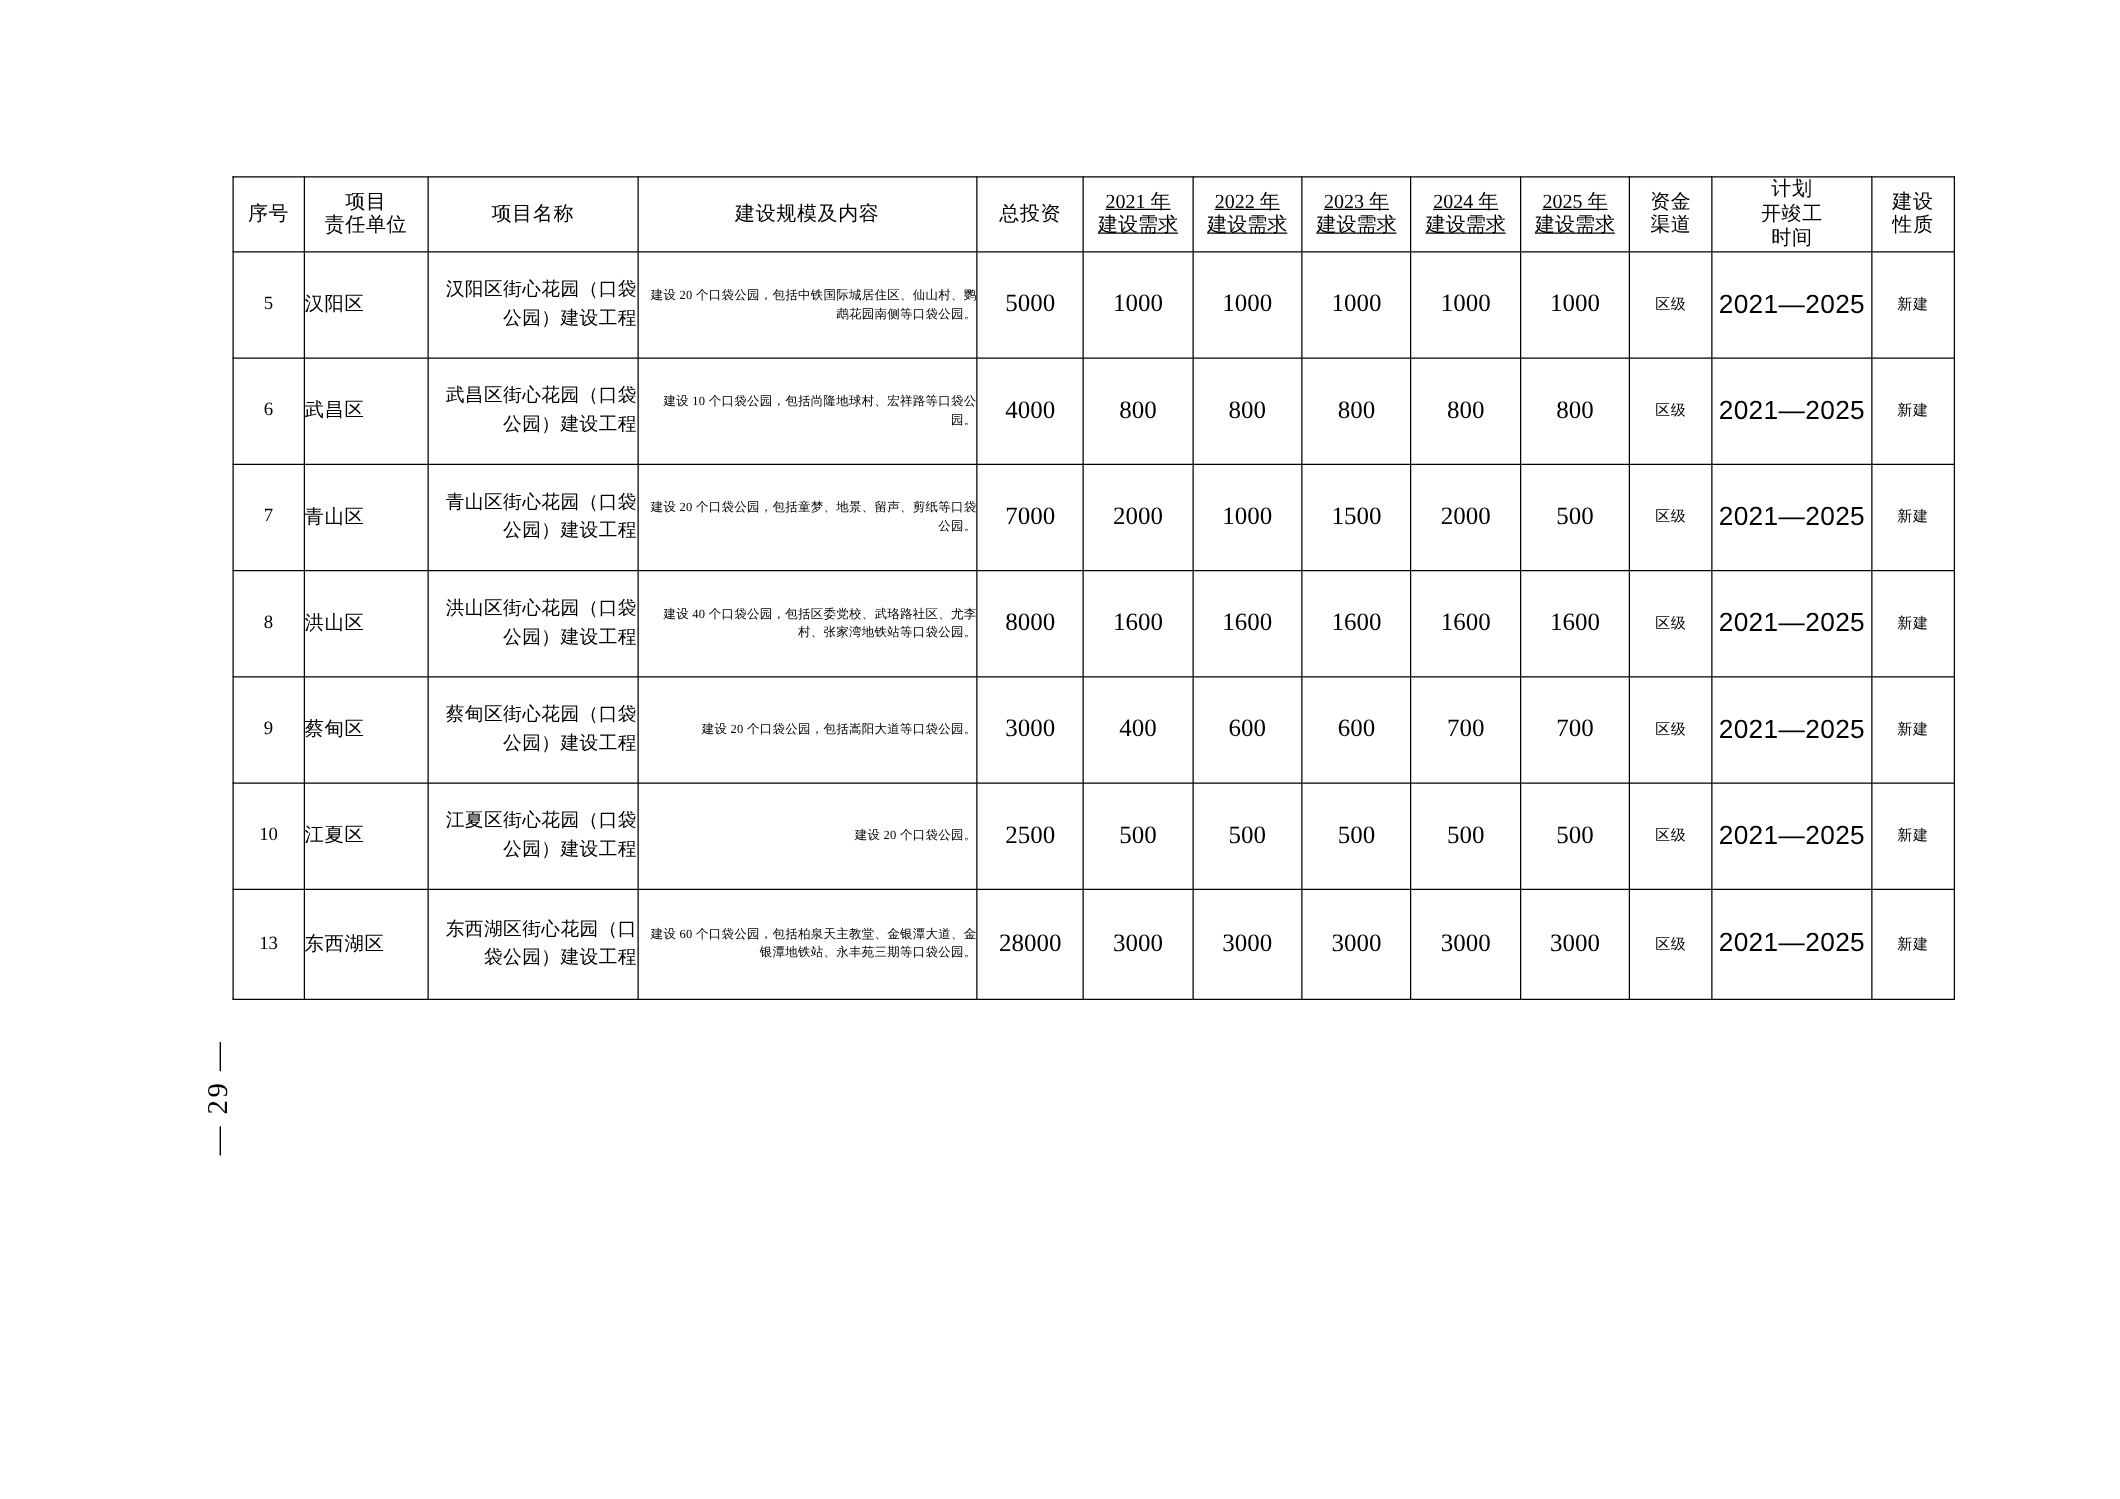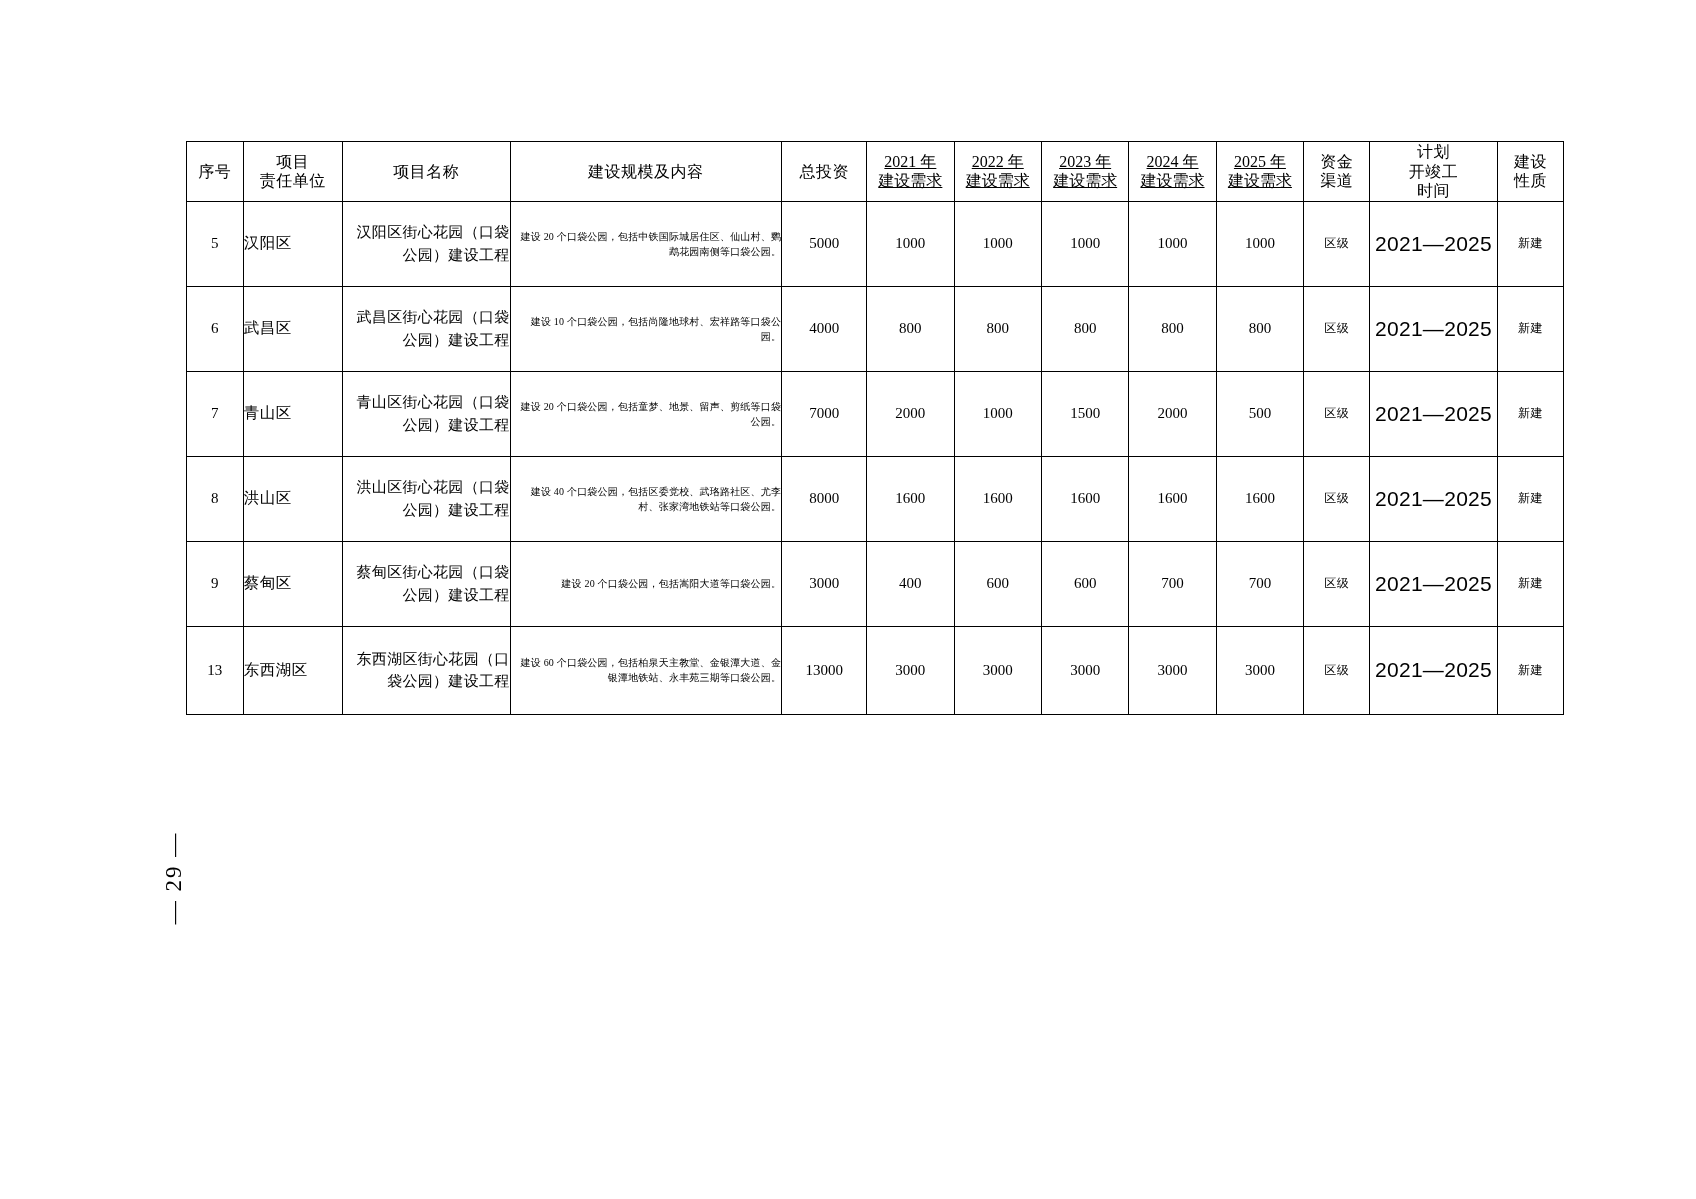--- a/index.html
+++ b/index.html
@@ -100,21 +100,21 @@
   }
   td.scale {
     text-align: right;
     padding: 7px 6px 7px 7px;
     line-height: 1.5;
     letter-spacing: 0.2px;
     font-size: 10px;
   }
   td.total, td.year {
     font-family: "Liberation Serif", serif;
-    font-size: 15px;
+    font-size: 20px;
   }
   td.time {
     font-family: Liberation Sans, sans-serif;
     font-size: 21px;
     letter-spacing: 0.3px;
   }
   td.fund, td.nature {
     font-size: 12px;
     letter-spacing: 0.5px;
   }
@@ -277,29 +277,44 @@
           <td class="year">400</td>
           <td class="year">600</td>
           <td class="year">600</td>
           <td class="year">700</td>
           <td class="year">700</td>
           <td class="fund">区级</td>
           <td class="time">2021—2025</td>
           <td class="nature">新建</td>
         </tr>
 
+        <tr>
+          <td class="seq">10</td>
+          <td class="unit">江夏区</td>
+          <td class="name">江夏区街心花园（口袋公园）建设工程</td>
+          <td class="scale">建设 20 个口袋公园。</td>
+          <td class="total">2500</td>
+          <td class="year">500</td>
+          <td class="year">500</td>
+          <td class="year">500</td>
+          <td class="year">500</td>
+          <td class="year">500</td>
+          <td class="fund">区级</td>
+          <td class="time">2021—2025</td>
+          <td class="nature">新建</td>
+        </tr>
 
 
 
         <tr class="tall">
           <td class="seq">13</td>
           <td class="unit">东西湖区</td>
           <td class="name">东西湖区街心花园（口袋公园）建设工程</td>
           <td class="scale">建设 60 个口袋公园，包括柏泉天主教堂、金银潭大道、金银潭地铁站、永丰苑三期等口袋公园。</td>
-          <td class="total">13000</td>
+          <td class="total">28000</td>
           <td class="year">3000</td>
           <td class="year">3000</td>
           <td class="year">3000</td>
           <td class="year">3000</td>
           <td class="year">3000</td>
           <td class="fund">区级</td>
           <td class="time">2021—2025</td>
           <td class="nature">新建</td>
         </tr>
 

